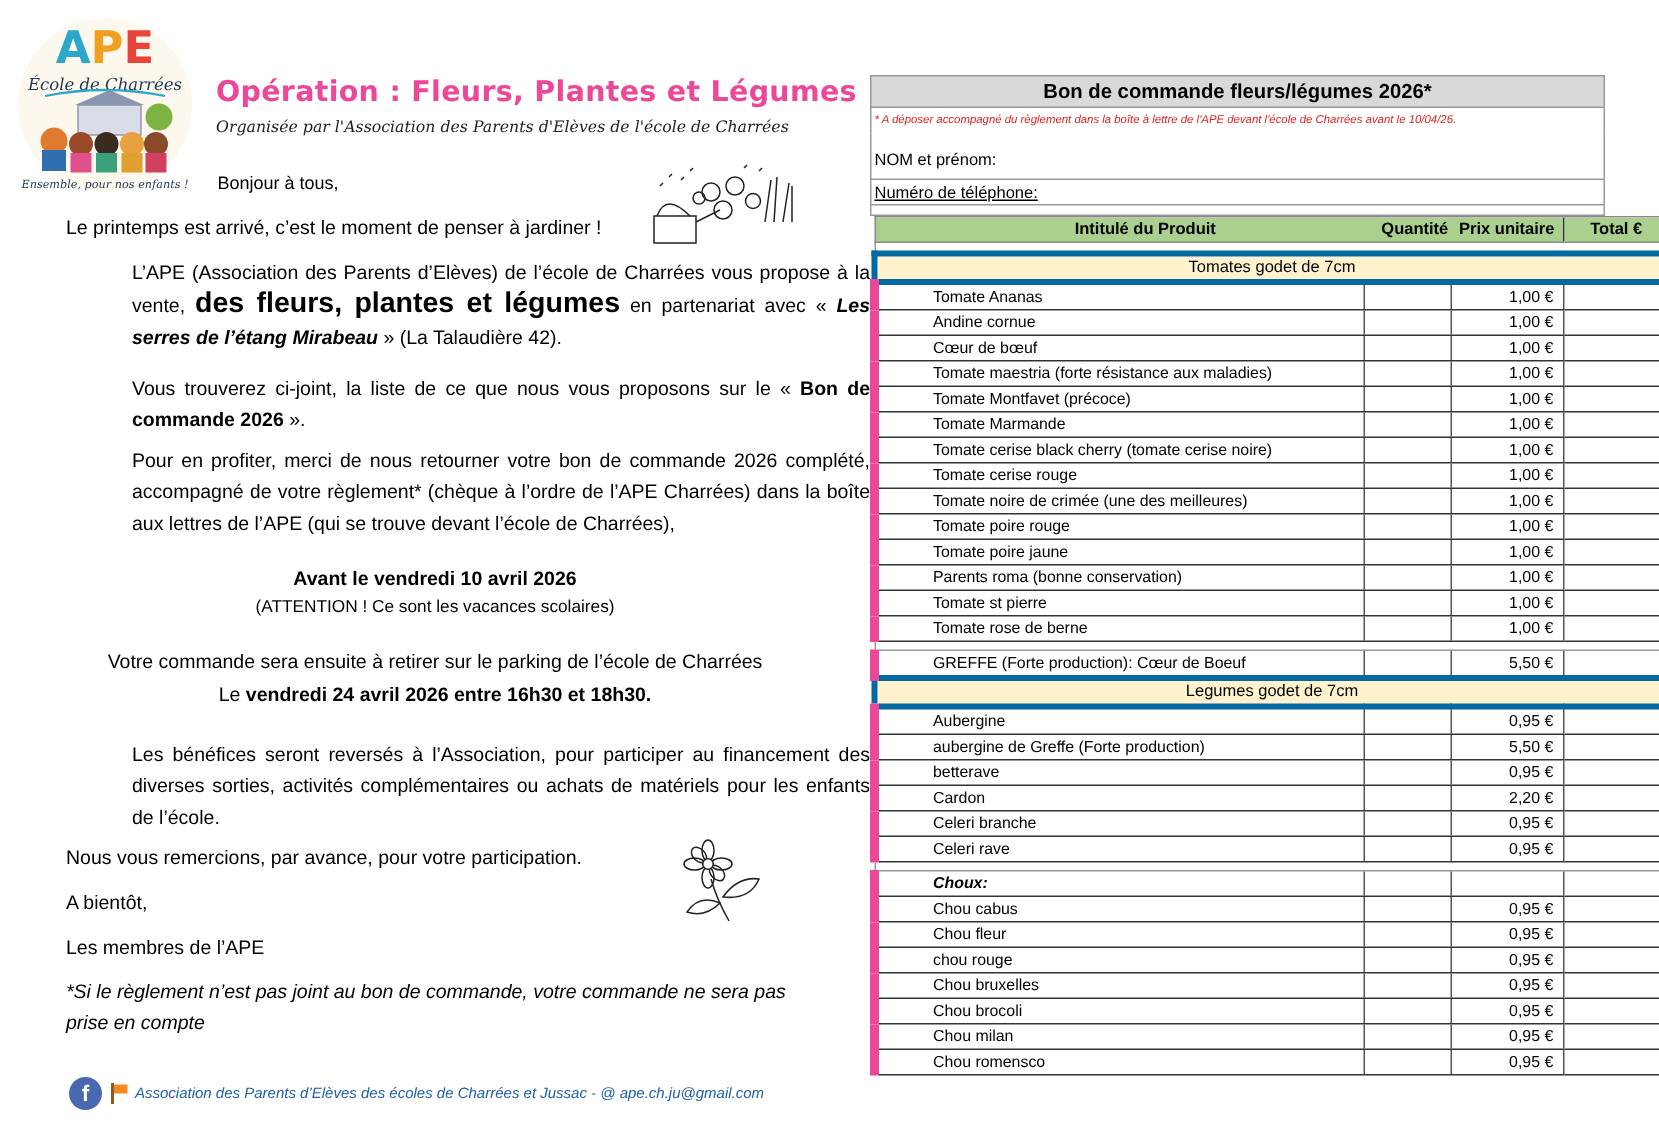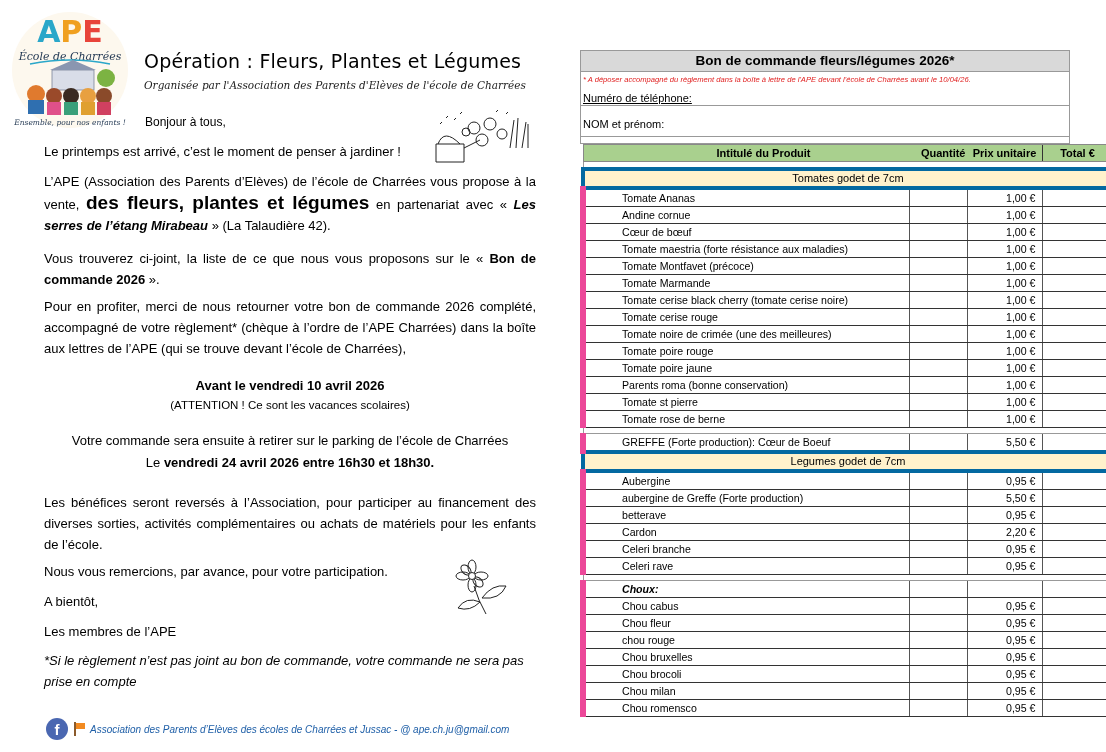--- a/index.html
+++ b/index.html
@@ -2,28 +2,28 @@
 <html><head>
 <meta charset="utf-8">
 <style>
   html, body { margin:0; padding:0; background:#ffffff; }
   body { width:1106px; height:752px; position:relative; overflow:hidden;
          font-family:"Liberation Sans", "DejaVu Sans", sans-serif; color:#000; }
 
   
   .logo { position:absolute; left:8px; top:8px; width:124px; height:124px; }
   .title { position:absolute; left:144px; top:50px; font-family:"DejaVu Sans", sans-serif;
-           font-size:19px; font-weight:normal; letter-spacing:0.2px; color:#000000; }
+           font-size:19px; font-weight:bold; letter-spacing:0.2px; color:#ec4899; }
   .subtitle { position:absolute; left:144px; top:79px; font-family:"DejaVu Serif", serif;
               font-style:italic; font-size:10.5px; color:#222; }
   .greeting { position:absolute; left:145px; top:115px; font-size:12px; }
   .garden { position:absolute; left:426px; top:104px; width:112px; height:62px; }
 
   .body-text { position:absolute; left:44px; width:492px; font-size:13px; line-height:21px; }
-  .just { text-align:justify; }
+  .just { text-align:justify;margin-left:44px; }
   .center { text-align:center; }
   .big-bold { font-size:19px; font-weight:bold; }
   .bi { font-weight:bold; font-style:italic; }
   .b { font-weight:bold; }
   .small { font-size:11.5px; }
   .italic { font-style:italic; }
 
   .flower { position:absolute; left:452px; top:558px; width:58px; height:58px; }
 
   .footer { position:absolute; left:46px; top:718px; display:flex; align-items:center; gap:6px; }
@@ -156,22 +156,22 @@
 
 <div class="footer">
   <span class="fb-icon">f</span>
   <span class="flag-icon"></span>
   <span class="footer-text">Association des Parents d’Elèves des écoles de Charrées et Jussac - @ ape.ch.ju@gmail.com</span>
 </div>
 
 <div class="form">
   <div class="form-title">Bon de commande fleurs/légumes 2026*</div>
   <div class="form-note">* A déposer accompagné du règlement dans la boîte à lettre de l'APE devant l'école de Charrées avant le 10/04/26.</div>
+  <div class="field field-name">NOM et prénom:</div>
   <div class="field field-phone">Numéro de téléphone:</div>
-  <div class="field field-name">NOM et prénom:</div>
   <div class="spacer"></div>
 
   <table>
     <thead>
       <tr class="hdr">
         <th class="c-name" style="text-align:center;">Intitulé du Produit</th>
         <th class="c-qty" style="text-align:right;">Quantité</th>
         <th class="c-price" style="text-align:center;">Prix unitaire</th>
         <th class="c-tot" style="text-align:center;">Total €</th>
       </tr>

